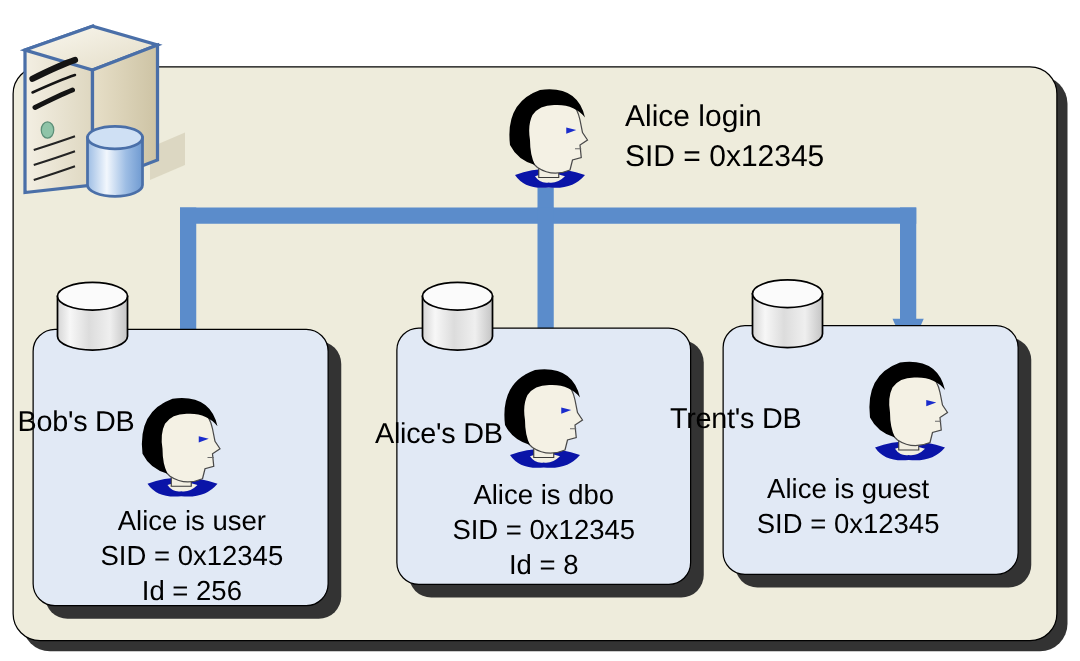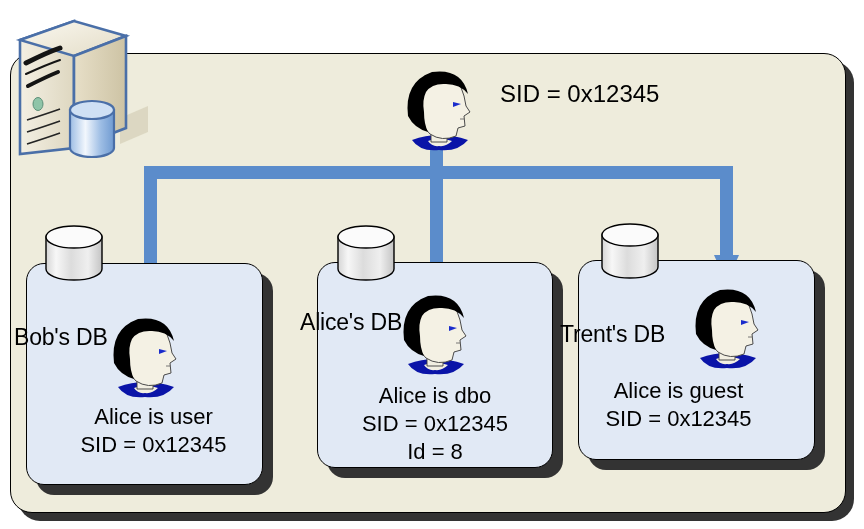--- a/index.html
+++ b/index.html
@@ -173,20 +173,21 @@
 
     <path d="M10,50 Q6,16 34,6 Q64,2 70,28 Q62,18 48,18 Q34,17 28,26 Q24,34 26,46
              Q26,58 30,66 Q16,62 10,50 Z" fill="#000000"></path>
     <path d="M26,10 Q46,2 66,22 Q52,14 38,16 Q30,18 26,24 Z" fill="#000000"></path>
 
     <polygon points="55,36 63,38 55,41" fill="#1a2ccc"></polygon>
 
     <path d="M62,53 L67,53" stroke="#6a6a6a" stroke-width="0.9"></path>
   </svg>
   <div class="login-text" style="left:500px; top:78px;">
+    <div>Alice login</div>
     <div>SID = 0x12345</div>
   </div>
 
   <div class="db-shadow" style="left:36px; top:273px; width:237px; height:222px;"></div>
   <div class="db-box" style="left:26px; top:263px; width:237px; height:222px;"></div>
   <svg class="icon-abs" style="left:38px; top:224px;" width="72" height="58" viewBox="0 0 72 58" xmlns="http://www.w3.org/2000/svg">
     <defs>
       <linearGradient id="cylGrey1" x1="0" y1="0" x2="1" y2="0">
         <stop offset="0%" stop-color="#d5d5d5"></stop>
         <stop offset="18%" stop-color="#f7f7f7"></stop>
@@ -206,38 +207,39 @@
     <path d="M20,34 Q20,12 41,10 Q62,10 66,30 L68,40 L72,46 L66,50 L67,60 L60,62 L58,70 Q44,76 32,68 Q20,58 20,34 Z" fill="#f4f1e4" stroke="#4a4a4a" stroke-width="1"></path>
     <path d="M10,50 Q6,16 34,6 Q64,2 70,28 Q62,18 48,18 Q34,17 28,26 Q24,34 26,46
              Q26,58 30,66 Q16,62 10,50 Z" fill="#000000"></path>
     <path d="M26,10 Q46,2 66,22 Q52,14 38,16 Q30,18 26,24 Z" fill="#000000"></path>
     <polygon points="55,36 63,38 55,41" fill="#1a2ccc"></polygon>
     <path d="M62,53 L67,53" stroke="#6a6a6a" stroke-width="0.9"></path>
   </svg>
   <div class="db-text" style="left:26px; top:403px; width:255px;">
     <div>Alice is user</div>
     <div>SID = 0x12345</div>
+    <div>Id = 256</div>
   </div>
 
   <div class="db-shadow" style="left:327px; top:272px; width:236px; height:206px;"></div>
   <div class="db-box" style="left:317px; top:262px; width:236px; height:206px;"></div>
   <svg class="icon-abs" style="left:330px; top:224px;" width="72" height="58" viewBox="0 0 72 58" xmlns="http://www.w3.org/2000/svg">
     <defs>
       <linearGradient id="cylGrey2" x1="0" y1="0" x2="1" y2="0">
         <stop offset="0%" stop-color="#d5d5d5"></stop>
         <stop offset="18%" stop-color="#f7f7f7"></stop>
         <stop offset="45%" stop-color="#dcdcdc"></stop>
         <stop offset="75%" stop-color="#efefef"></stop>
         <stop offset="100%" stop-color="#c4c4c4"></stop>
       </linearGradient>
     </defs>
     <path d="M8,13 L8,45 A28,11 0 0 0 64,45 L64,13 Z" fill="url(#cylGrey2)" stroke="#000000" stroke-width="1.4"></path>
     <ellipse cx="36" cy="13" rx="28" ry="11" fill="#fbfbfb" stroke="#000000" stroke-width="1.4"></ellipse>
   </svg>
-  <div class="db-label" style="left:300px; top:272px;">Alice's DB</div>
+  <div class="db-label" style="left:300px; top:296px;">Alice's DB</div>
   <svg class="icon-abs" style="left:394px; top:290px;" width="82" height="94" viewBox="0 0 82 94" xmlns="http://www.w3.org/2000/svg">
     <path d="M14,74 Q41,64 70,74 Q60,86 41,84 Q22,86 14,74 Z" fill="#0a14a8"></path>
     <path d="M30,75 Q41,70 54,75 Q48,81 41,80 Q34,81 30,75 Z" fill="#f2efe2"></path>
     <path d="M33,62 L33,76 L49,76 L49,62 Z" fill="#f2efe2" stroke="#3a3a3a" stroke-width="0.9"></path>
     <path d="M20,34 Q20,12 41,10 Q62,10 66,30 L68,40 L72,46 L66,50 L67,60 L60,62 L58,70 Q44,76 32,68 Q20,58 20,34 Z" fill="#f4f1e4" stroke="#4a4a4a" stroke-width="1"></path>
     <path d="M10,50 Q6,16 34,6 Q64,2 70,28 Q62,18 48,18 Q34,17 28,26 Q24,34 26,46
              Q26,58 30,66 Q16,62 10,50 Z" fill="#000000"></path>
     <path d="M26,10 Q46,2 66,22 Q52,14 38,16 Q30,18 26,24 Z" fill="#000000"></path>
     <polygon points="55,36 63,38 55,41" fill="#1a2ccc"></polygon>
     <path d="M62,53 L67,53" stroke="#6a6a6a" stroke-width="0.9"></path>
@@ -256,21 +258,21 @@
         <stop offset="0%" stop-color="#d5d5d5"></stop>
         <stop offset="18%" stop-color="#f7f7f7"></stop>
         <stop offset="45%" stop-color="#dcdcdc"></stop>
         <stop offset="75%" stop-color="#efefef"></stop>
         <stop offset="100%" stop-color="#c4c4c4"></stop>
       </linearGradient>
     </defs>
     <path d="M8,13 L8,45 A28,11 0 0 0 64,45 L64,13 Z" fill="url(#cylGrey3)" stroke="#000000" stroke-width="1.4"></path>
     <ellipse cx="36" cy="13" rx="28" ry="11" fill="#fbfbfb" stroke="#000000" stroke-width="1.4"></ellipse>
   </svg>
-  <div class="db-label" style="left:560px; top:284px;text-align:center;">Trent's DB</div>
+  <div class="db-label" style="left:536px; top:284px;text-align:center;">Trent's DB</div>
   <svg class="icon-abs" style="left:686px; top:284px;" width="82" height="94" viewBox="0 0 82 94" xmlns="http://www.w3.org/2000/svg">
     <path d="M14,74 Q41,64 70,74 Q60,86 41,84 Q22,86 14,74 Z" fill="#0a14a8"></path>
     <path d="M30,75 Q41,70 54,75 Q48,81 41,80 Q34,81 30,75 Z" fill="#f2efe2"></path>
     <path d="M33,62 L33,76 L49,76 L49,62 Z" fill="#f2efe2" stroke="#3a3a3a" stroke-width="0.9"></path>
     <path d="M20,34 Q20,12 41,10 Q62,10 66,30 L68,40 L72,46 L66,50 L67,60 L60,62 L58,70 Q44,76 32,68 Q20,58 20,34 Z" fill="#f4f1e4" stroke="#4a4a4a" stroke-width="1"></path>
     <path d="M10,50 Q6,16 34,6 Q64,2 70,28 Q62,18 48,18 Q34,17 28,26 Q24,34 26,46
              Q26,58 30,66 Q16,62 10,50 Z" fill="#000000"></path>
     <path d="M26,10 Q46,2 66,22 Q52,14 38,16 Q30,18 26,24 Z" fill="#000000"></path>
     <polygon points="55,36 63,38 55,41" fill="#1a2ccc"></polygon>
     <path d="M62,53 L67,53" stroke="#6a6a6a" stroke-width="0.9"></path>

